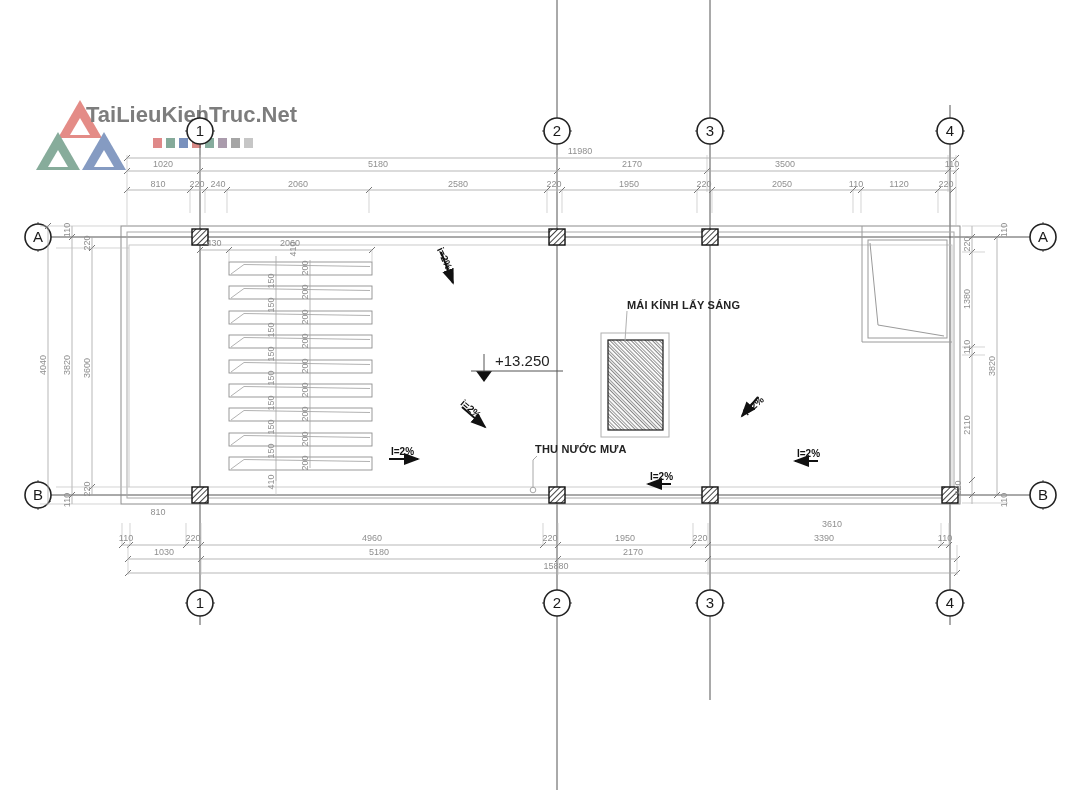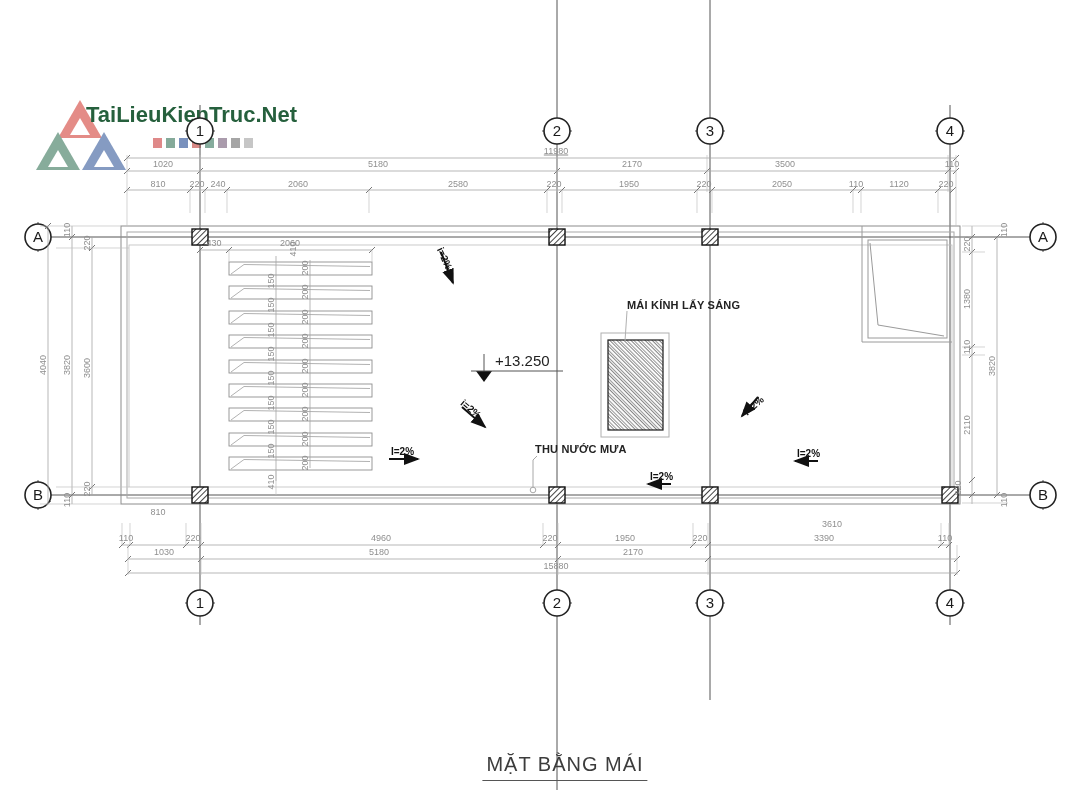--- a/index.html
+++ b/index.html
@@ -12,21 +12,21 @@
   .dim.rot{transform:translate(-50%,-50%) rotate(-90deg);}
   
   .gridlabel{position:absolute;font-size:15px;color:#1a1a1a;transform:translate(-50%,-52%);
              line-height:1;}
   
   .note{position:absolute;font-size:11px;color:#222;white-space:nowrap;line-height:1;letter-spacing:.2px;}
   .slope{position:absolute;font-size:10px;font-weight:bold;color:#111;white-space:nowrap;line-height:1;}
   .level-text{position:absolute;font-size:15px;color:#222;white-space:nowrap;line-height:1;text-align:center;}
   
   #watermark{position:absolute;left:28px;top:92px;width:240px;height:70px;opacity:.92;}
-  #wm-text{position:absolute;left:58px;top:10px;font-size:22px;font-weight:bold;color:#14532d;
+  #wm-text{position:absolute;left:58px;top:10px;font-size:22px;font-weight:bold;color:#737373;
            letter-spacing:0px;white-space:nowrap;}
   .tri{position:absolute;width:0;height:0;}
   .sq{position:absolute;width:9px;height:10px;top:46px;}
   
   #title{position:absolute;left:565px;top:753px;transform:translateX(-50%);
          font-size:20px;color:#3c3c3c;letter-spacing:1px;border-bottom:1.5px solid #555;
          padding:0 4px 4px 4px;white-space:nowrap;}
 </style>
 </head>
 <body>
@@ -219,21 +219,21 @@
   <span class="gridlabel" style="left:950px;top:131px;">4</span>
   <span class="gridlabel" style="left:200px;top:603px;">1</span>
   <span class="gridlabel" style="left:557px;top:603px;">2</span>
   <span class="gridlabel" style="left:710px;top:603px;">3</span>
   <span class="gridlabel" style="left:950px;top:603px;">4</span>
   <span class="gridlabel" style="left:38px;top:237px;">A</span>
   <span class="gridlabel" style="left:38px;top:495px;">B</span>
   <span class="gridlabel" style="left:1043px;top:237px;">A</span>
   <span class="gridlabel" style="left:1043px;top:495px;">B</span>
 
-  <span class="dim" style="left:556px;top:151px;text-decoration:underline;">11980</span>
+  <span class="dim" style="left:580px;top:151px;">11980</span>
   <span class="dim" style="left:163px;top:164px;">1020</span>
   <span class="dim" style="left:378px;top:164px;">5180</span>
   <span class="dim" style="left:632px;top:164px;">2170</span>
   <span class="dim" style="left:785px;top:164px;">3500</span>
   <span class="dim" style="left:952px;top:164px;">110</span>
   <span class="dim" style="left:158px;top:184px;">810</span>
   <span class="dim" style="left:197px;top:184px;">220</span>
   <span class="dim" style="left:218px;top:184px;">240</span>
   <span class="dim" style="left:298px;top:184px;">2060</span>
   <span class="dim" style="left:458px;top:184px;">2580</span>
@@ -241,21 +241,21 @@
   <span class="dim" style="left:629px;top:184px;">1950</span>
   <span class="dim" style="left:704px;top:184px;">220</span>
   <span class="dim" style="left:782px;top:184px;">2050</span>
   <span class="dim" style="left:856px;top:184px;">110</span>
   <span class="dim" style="left:899px;top:184px;">1120</span>
   <span class="dim" style="left:946px;top:184px;">220</span>
 
   <span class="dim" style="left:126px;top:538px;">110</span>
   <span class="dim" style="left:158px;top:512px;">810</span>
   <span class="dim" style="left:193px;top:538px;">220</span>
-  <span class="dim" style="left:381px;top:538px;">4960</span>
+  <span class="dim" style="left:372px;top:538px;">4960</span>
   <span class="dim" style="left:550px;top:538px;">220</span>
   <span class="dim" style="left:625px;top:538px;">1950</span>
   <span class="dim" style="left:700px;top:538px;">220</span>
   <span class="dim" style="left:824px;top:538px;">3390</span>
   <span class="dim" style="left:945px;top:538px;">110</span>
   <span class="dim" style="left:164px;top:552px;">1030</span>
   <span class="dim" style="left:379px;top:552px;">5180</span>
   <span class="dim" style="left:633px;top:552px;">2170</span>
   <span class="dim" style="left:832px;top:524px;">3610</span>
   <span class="dim" style="left:556px;top:566px;">15880</span>
@@ -302,15 +302,14 @@
   <span class="note" style="left:627px;top:300px;font-weight:bold;">MÁI KÍNH LẤY SÁNG</span>
   <span class="note" style="left:535px;top:444px;font-weight:bold;">THU NƯỚC MƯA</span>
   <span class="level-text" style="left:495px;top:353px;">+13.250</span>
   <span class="slope" style="left:444px;top:246px;transform:rotate(66deg);transform-origin:0 0;">i=2%</span>
   <span class="slope" style="left:465px;top:398px;transform:rotate(40deg);transform-origin:0 0;">i=2%</span>
   <span class="slope" style="left:391px;top:447px;">I=2%</span>
   <span class="slope" style="left:742px;top:410px;transform:rotate(-42deg);transform-origin:0 0;">i=2%</span>
   <span class="slope" style="left:650px;top:472px;">I=2%</span>
   <span class="slope" style="left:797px;top:449px;">I=2%</span>
 
-  <div id="title">MẶT BẰNG MÁI</div>
 
 </div>
 
 </body></html>

